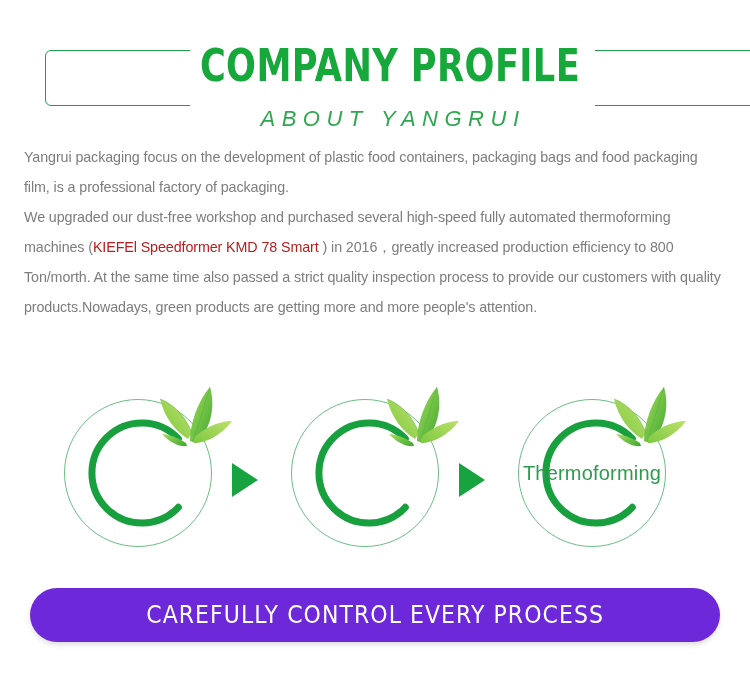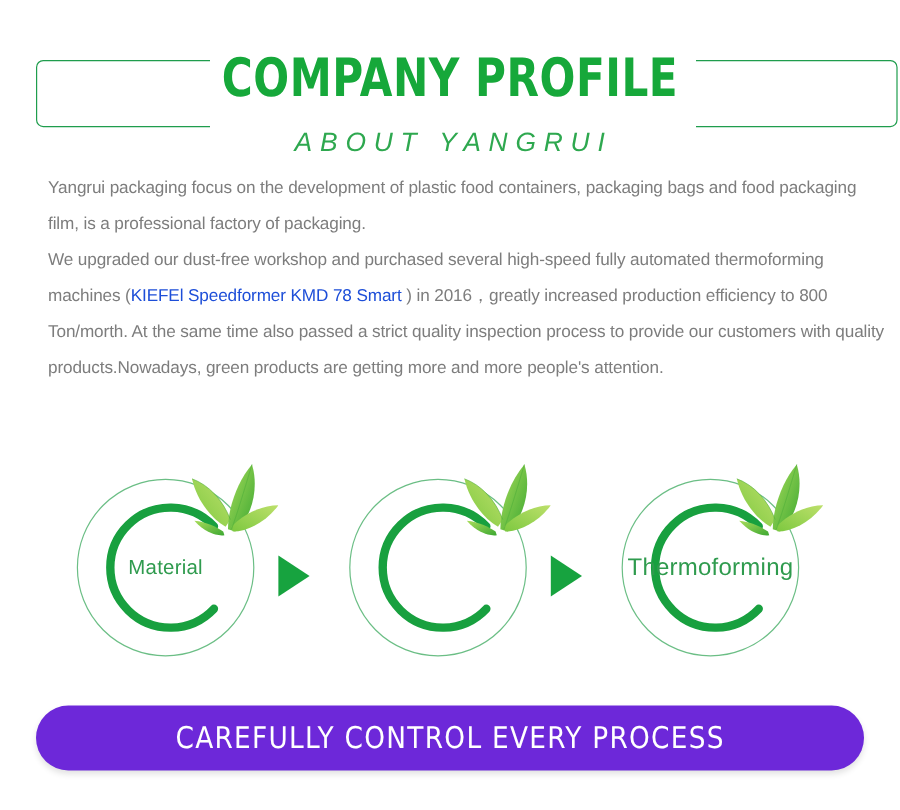--- a/index.html
+++ b/index.html
@@ -12,21 +12,21 @@
     height: 675px;
     position: relative;
     overflow: hidden;
     font-family: "Liberation Sans", "DejaVu Sans", sans-serif;
     background: #ffffff;
   }
 
   
   #header {
     position: absolute;
-    left: 0;
+    left: 15px;
     top: 20px;
     width: 616px;
     height: 105px;
   }
   .deco-box {
     position: absolute;
     top: 30px;
     width: 180px;
     height: 56px;
     border: 1px solid #1f9d4d;
@@ -76,31 +76,31 @@
     white-space: nowrap;
     margin: 8px;
     padding-top: 2px;
     padding-left: 6px;
     font-style: italic;
   }
 
   
   #body-copy {
     position: absolute;
-    left: 40px;
+    left: 24px;
     top: 142px;
     width: 700px;
     font-family: "Liberation Sans", sans-serif;
     font-size: 14.3px;
     line-height: 30px;
     color: #7d7d7d;
     letter-spacing: -0.1px;
   }
   #body-copy p { margin: 0; }
-  .hl-orange { color: #1d4ed8; }
+  .hl-orange { color: #b91c1c; }
 
   
   #process-row {
     position: absolute;
     left: 0;
     top: 385px;
     width: 750px;
     height: 180px;
   }
   .process-step {
@@ -248,21 +248,20 @@
           </linearGradient>
         </defs>
         <path d="M42 62 C 30 55 18 40 14 22 C 28 27 40 40 46 56 Z" fill="url(#lg2)"></path>
         <path d="M44 64 C 44 46 52 24 64 10 C 70 30 64 54 50 66 Z" fill="url(#lg1)"></path>
         <path d="M47 62 C 56 52 72 44 86 44 C 76 58 60 66 48 66 Z" fill="url(#lg2)"></path>
         <path d="M40 66 C 34 62 26 58 16 57 C 24 66 34 70 41 69 Z" fill="url(#lg1)"></path>
         <path d="M14 22 C 28 27 40 40 46 56" fill="none" stroke="#4fae3a" stroke-width="0.8" opacity="0.6"></path>
         <path d="M64 10 C 58 30 52 50 47 64" fill="none" stroke="#4fae3a" stroke-width="0.8" opacity="0.6"></path>
       </svg>
     </div>
-    <div class="step-label">Material</div>
   </div>
 
   <div class="arrow" id="arrow-1"></div>
 
   <div class="process-step" id="step-2">
     <div class="ring-outer"></div>
     <div class="ring-arc">
       <svg width="128" height="128" viewBox="0 0 128 128">
         <path d="M 104.3 29.7 A 50 50 0 1 0 104.3 98.3" fill="none" stroke="#18a03f" stroke-width="7" stroke-linecap="round"></path>
       </svg>

